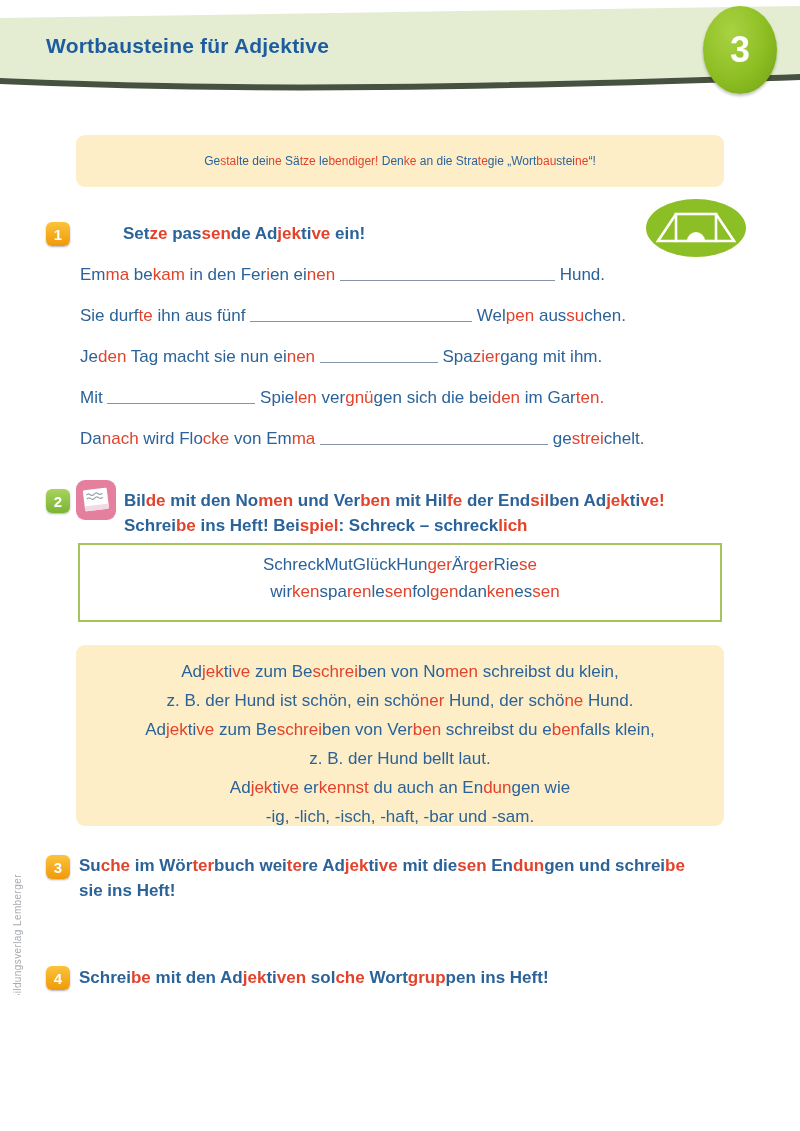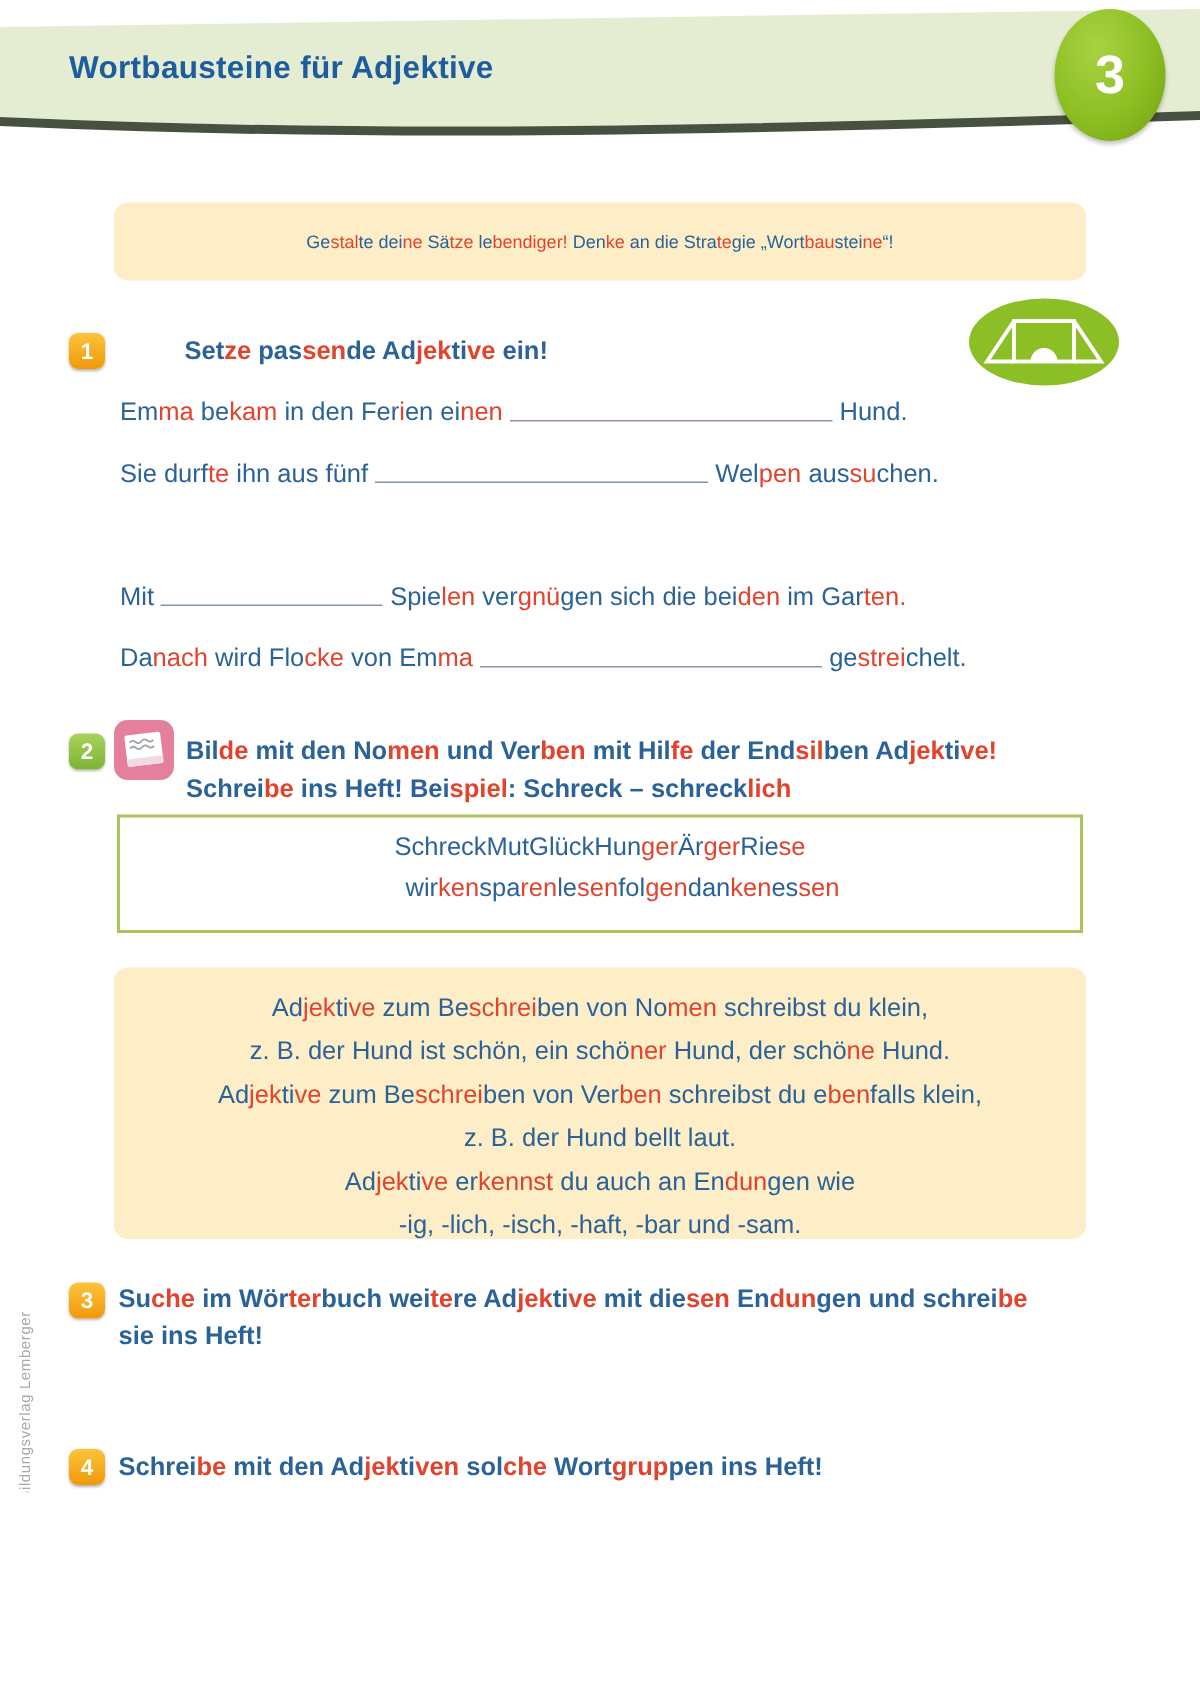--- a/index.html
+++ b/index.html
@@ -72,20 +72,21 @@
     <g stroke="#ffffff" stroke-width="2.6" fill="none">
       <rect x="31" y="16" width="40" height="27"></rect>
       <path d="M31,16 L13,43 L31,43"></path>
       <path d="M71,16 L89,43 L71,43"></path>
     </g>
     <path d="M42,43 a9,9 0 0 1 18,0 Z" fill="#ffffff"></path>
   </svg>
 
   <div class="sentence" style="top:265px;"><span class="seg-b">Em</span><span class="seg-r">ma</span><span class="seg-b"> be</span><span class="seg-r">kam</span><span class="seg-b"> in den Fer</span><span class="seg-r">i</span><span class="seg-b">en ei</span><span class="seg-r">nen</span><span class="seg-b"> </span><span class="blank" style="width: 215px;"></span><span class="seg-b"> Hund.</span></div>
   <div class="sentence" style="top:306px;"><span class="seg-b">Sie durf</span><span class="seg-r">te</span><span class="seg-b"> ihn aus fünf </span><span class="blank" style="width: 222px;"></span><span class="seg-b"> Wel</span><span class="seg-r">pen</span><span class="seg-b"> aus</span><span class="seg-r">su</span><span class="seg-b">chen.</span></div>
+  <div class="sentence" style="top:347px;"><span class="seg-b">Je</span><span class="seg-r">den</span><span class="seg-b"> Tag macht sie nun ei</span><span class="seg-r">nen</span><span class="seg-b"> </span><span class="blank" style="width: 118px;"></span><span class="seg-b"> Spa</span><span class="seg-r">zier</span><span class="seg-b">gang mit ihm.</span></div>
   <div class="sentence" style="top:388px;"><span class="seg-b">Mit </span><span class="blank" style="width: 148px;"></span><span class="seg-b"> Spie</span><span class="seg-r">len</span><span class="seg-b"> ver</span><span class="seg-r">gnü</span><span class="seg-b">gen sich die bei</span><span class="seg-r">den</span><span class="seg-b"> im Gar</span><span class="seg-r">ten.</span></div>
   <div class="sentence" style="top:429px;"><span class="seg-b">Da</span><span class="seg-r">nach</span><span class="seg-b"> wird Flo</span><span class="seg-r">cke</span><span class="seg-b"> von Em</span><span class="seg-r">ma</span><span class="seg-b"> </span><span class="blank" style="width: 228px;"></span><span class="seg-b"> ge</span><span class="seg-r">strei</span><span class="seg-b">chelt.</span></div>
 
   <div class="ex-marker green" style="left:46px;top:489px;">
     <span>2</span>
   </div>
   <svg class="abs" style="left:76px;top:480px;" width="40" height="40" viewBox="0 0 40 40">
     <rect width="40" height="40" rx="9" fill="#e57f9e"></rect>
     <g transform="rotate(-7 20 20)">
       <rect x="8" y="9" width="24" height="21" rx="1.5" fill="#ffffff"></rect>

